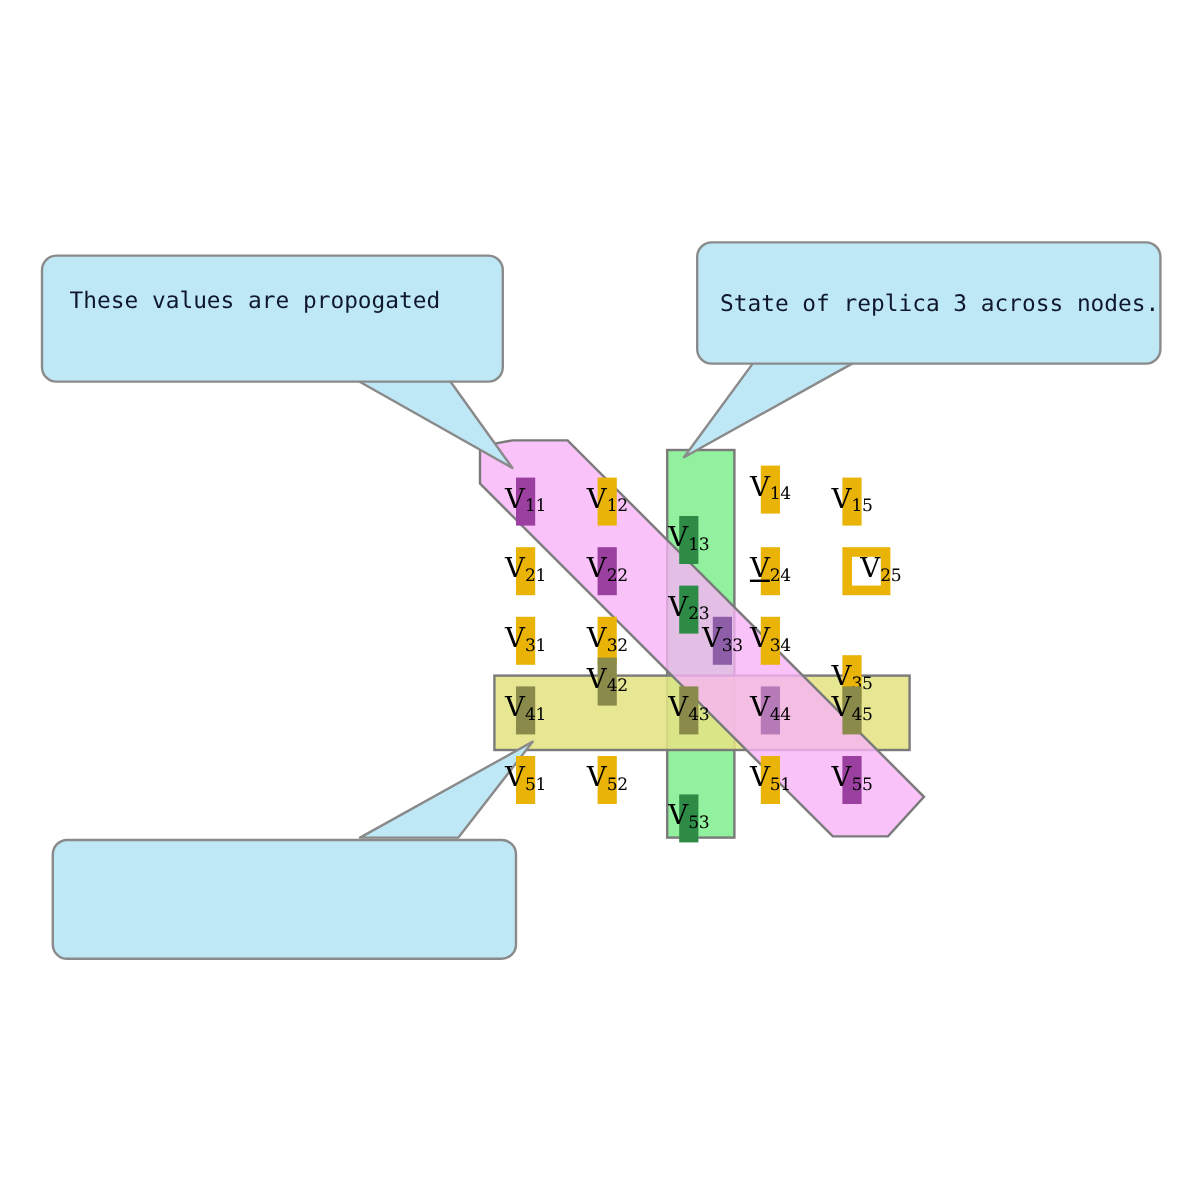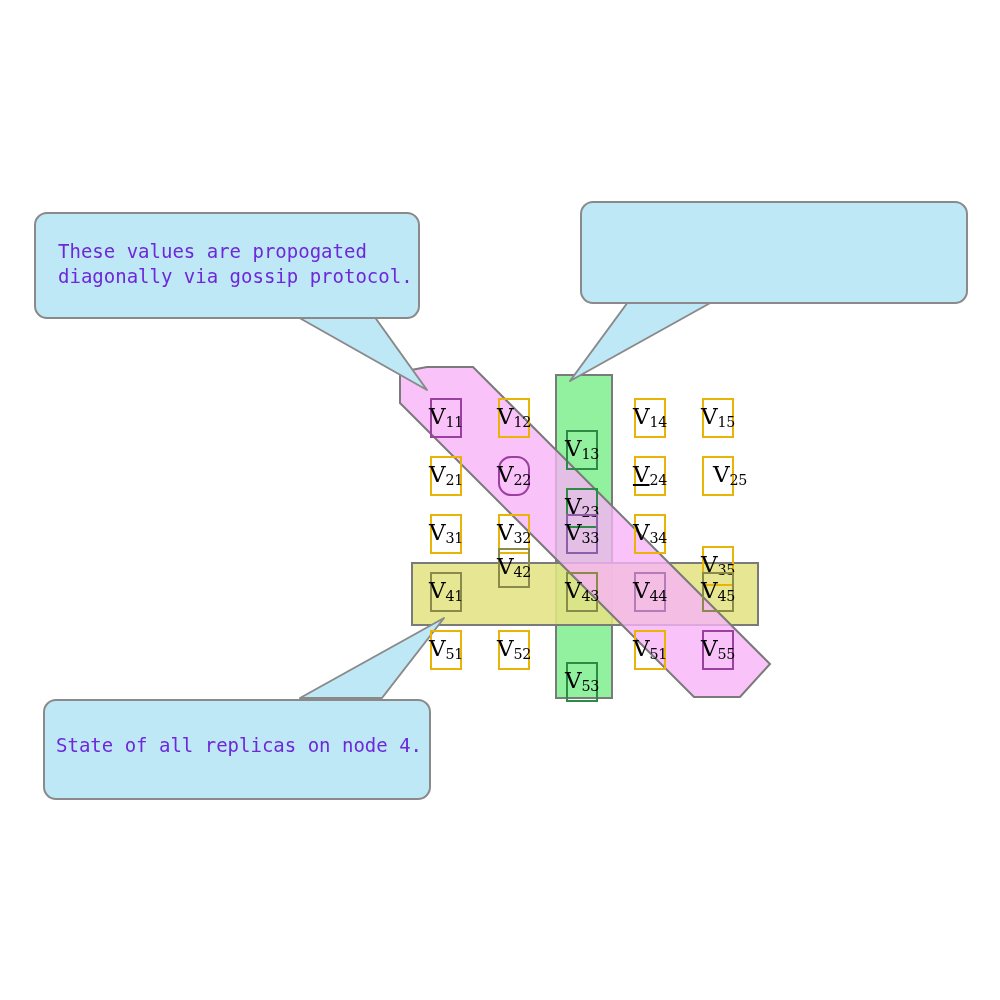--- a/index.html
+++ b/index.html
@@ -25,23 +25,23 @@
   }
   
   #grid {
     position: absolute;
     left: 0; top: 0;
     width: 1000px; height: 1000px;
     pointer-events: none;
   }
   .cell {
     position: absolute;
-    width: 32px; height: 40px;
+    width: 16px; height: 40px;
     box-sizing: border-box;
-    border: 2px solid #eab308;
+    border: 8px solid #eab308;
     background: transparent;
     display: flex;
     align-items: center;
     justify-content: center;
     pointer-events: auto;
   }
   .cell .lbl {
     font-family: "DejaVu Serif", serif;
     font-size: 23px;
     line-height: 1;
@@ -61,21 +61,21 @@
   .cell.t-violet { border-color: #8e5fa8; }
   .cell.t-magenta{ border-color: #9b3fa0; }
   .cell.t-pinkdim{ border-color: #b77ab9; }
 
   
   .callout-text {
     position: absolute;
     font-family: "DejaVu Sans Mono", monospace;
     font-size: 19px;
     line-height: 25px;
-    color: #6d28d9;
+    color: #0f172a;
     white-space: pre;
     pointer-events: none;
   }
 </style>
 </head>
 <body>
 
 <div id="stage">
 
   <svg id="art" viewBox="0 0 1000 1000">
@@ -95,63 +95,63 @@
       <polygon points="300,698 382,698 444,618" fill="#bfe8f7" stroke="#8a8a8a" stroke-width="2" stroke-linejoin="round"></polygon>
     </g>
 
     <g>
       <rect x="35" y="213" width="384" height="105" rx="12" ry="12" fill="#bfe8f7" stroke="#8a8a8a" stroke-width="2"></rect>
       <rect x="581" y="202" width="386" height="101" rx="12" ry="12" fill="#bfe8f7" stroke="#8a8a8a" stroke-width="2"></rect>
       <rect x="44" y="700" width="386" height="99" rx="12" ry="12" fill="#bfe8f7" stroke="#8a8a8a" stroke-width="2"></rect>
     </g>
   </svg>
 
-  <div class="callout-text" style="left:58px; top:239px;"><div>These values are propogated</div><div>diagonally via gossip protocol.</div></div>
+  <div class="callout-text" style="left:58px; top:239px;"><div>These values are propogated</div></div>
 
+  <div class="callout-text" style="left:600px; top:241px;"><div>State of replica 3 across nodes.</div></div>
 
-  <div class="callout-text" style="left:56px; top:733px;"><div>State of all replicas on node 4.</div></div>
 
   <div id="grid">
       <div class="cell t-magenta" style="left: 430px; top: 398px;">
         <span class="lbl">V<sub>11</sub></span>
       </div>
       <div class="cell " style="left: 498px; top: 398px;">
         <span class="lbl">V<sub>12</sub></span>
       </div>
       <div class="cell t-green" style="left: 566px; top: 398px;">
         <span class="lbl">V<sub>13</sub></span>
       </div>
-      <div class="cell " style="left: 634px; top: 398px;">
+      <div class="cell " style="left: 634px; top: 388px;">
         <span class="lbl">V<sub>14</sub></span>
       </div>
       <div class="cell " style="left: 702px; top: 398px;">
         <span class="lbl">V<sub>15</sub></span>
       </div>
       <div class="cell " style="left: 430px; top: 456px;">
         <span class="lbl">V<sub>21</sub></span>
       </div>
-      <div class="cell t-magenta" style="left: 498px; top: 456px; border-radius: 13px;">
+      <div class="cell t-magenta" style="left: 498px; top: 456px;">
         <span class="lbl">V<sub>22</sub></span>
       </div>
       <div class="cell t-green" style="left: 566px; top: 456px;">
         <span class="lbl">V<sub>23</sub></span>
       </div>
       <div class="cell " style="left: 634px; top: 456px; text-decoration: underline;">
         <span class="lbl">V<sub>24</sub></span>
       </div>
       <div class="cell " style="left: 702px; top: 456px; padding-left: 24px;">
         <span class="lbl">V<sub>25</sub></span>
       </div>
       <div class="cell " style="left: 430px; top: 514px;">
         <span class="lbl">V<sub>31</sub></span>
       </div>
       <div class="cell " style="left: 498px; top: 514px;">
         <span class="lbl">V<sub>32</sub></span>
       </div>
-      <div class="cell t-violet" style="left: 566px; top: 514px;">
+      <div class="cell t-violet" style="left: 594px; top: 514px;">
         <span class="lbl">V<sub>33</sub></span>
       </div>
       <div class="cell " style="left: 634px; top: 514px;">
         <span class="lbl">V<sub>34</sub></span>
       </div>
       <div class="cell " style="left: 702px; top: 514px; margin-top: 32px;">
         <span class="lbl">V<sub>35</sub></span>
       </div>
       <div class="cell t-yellow" style="left: 430px; top: 572px;">
         <span class="lbl">V<sub>41</sub></span>

